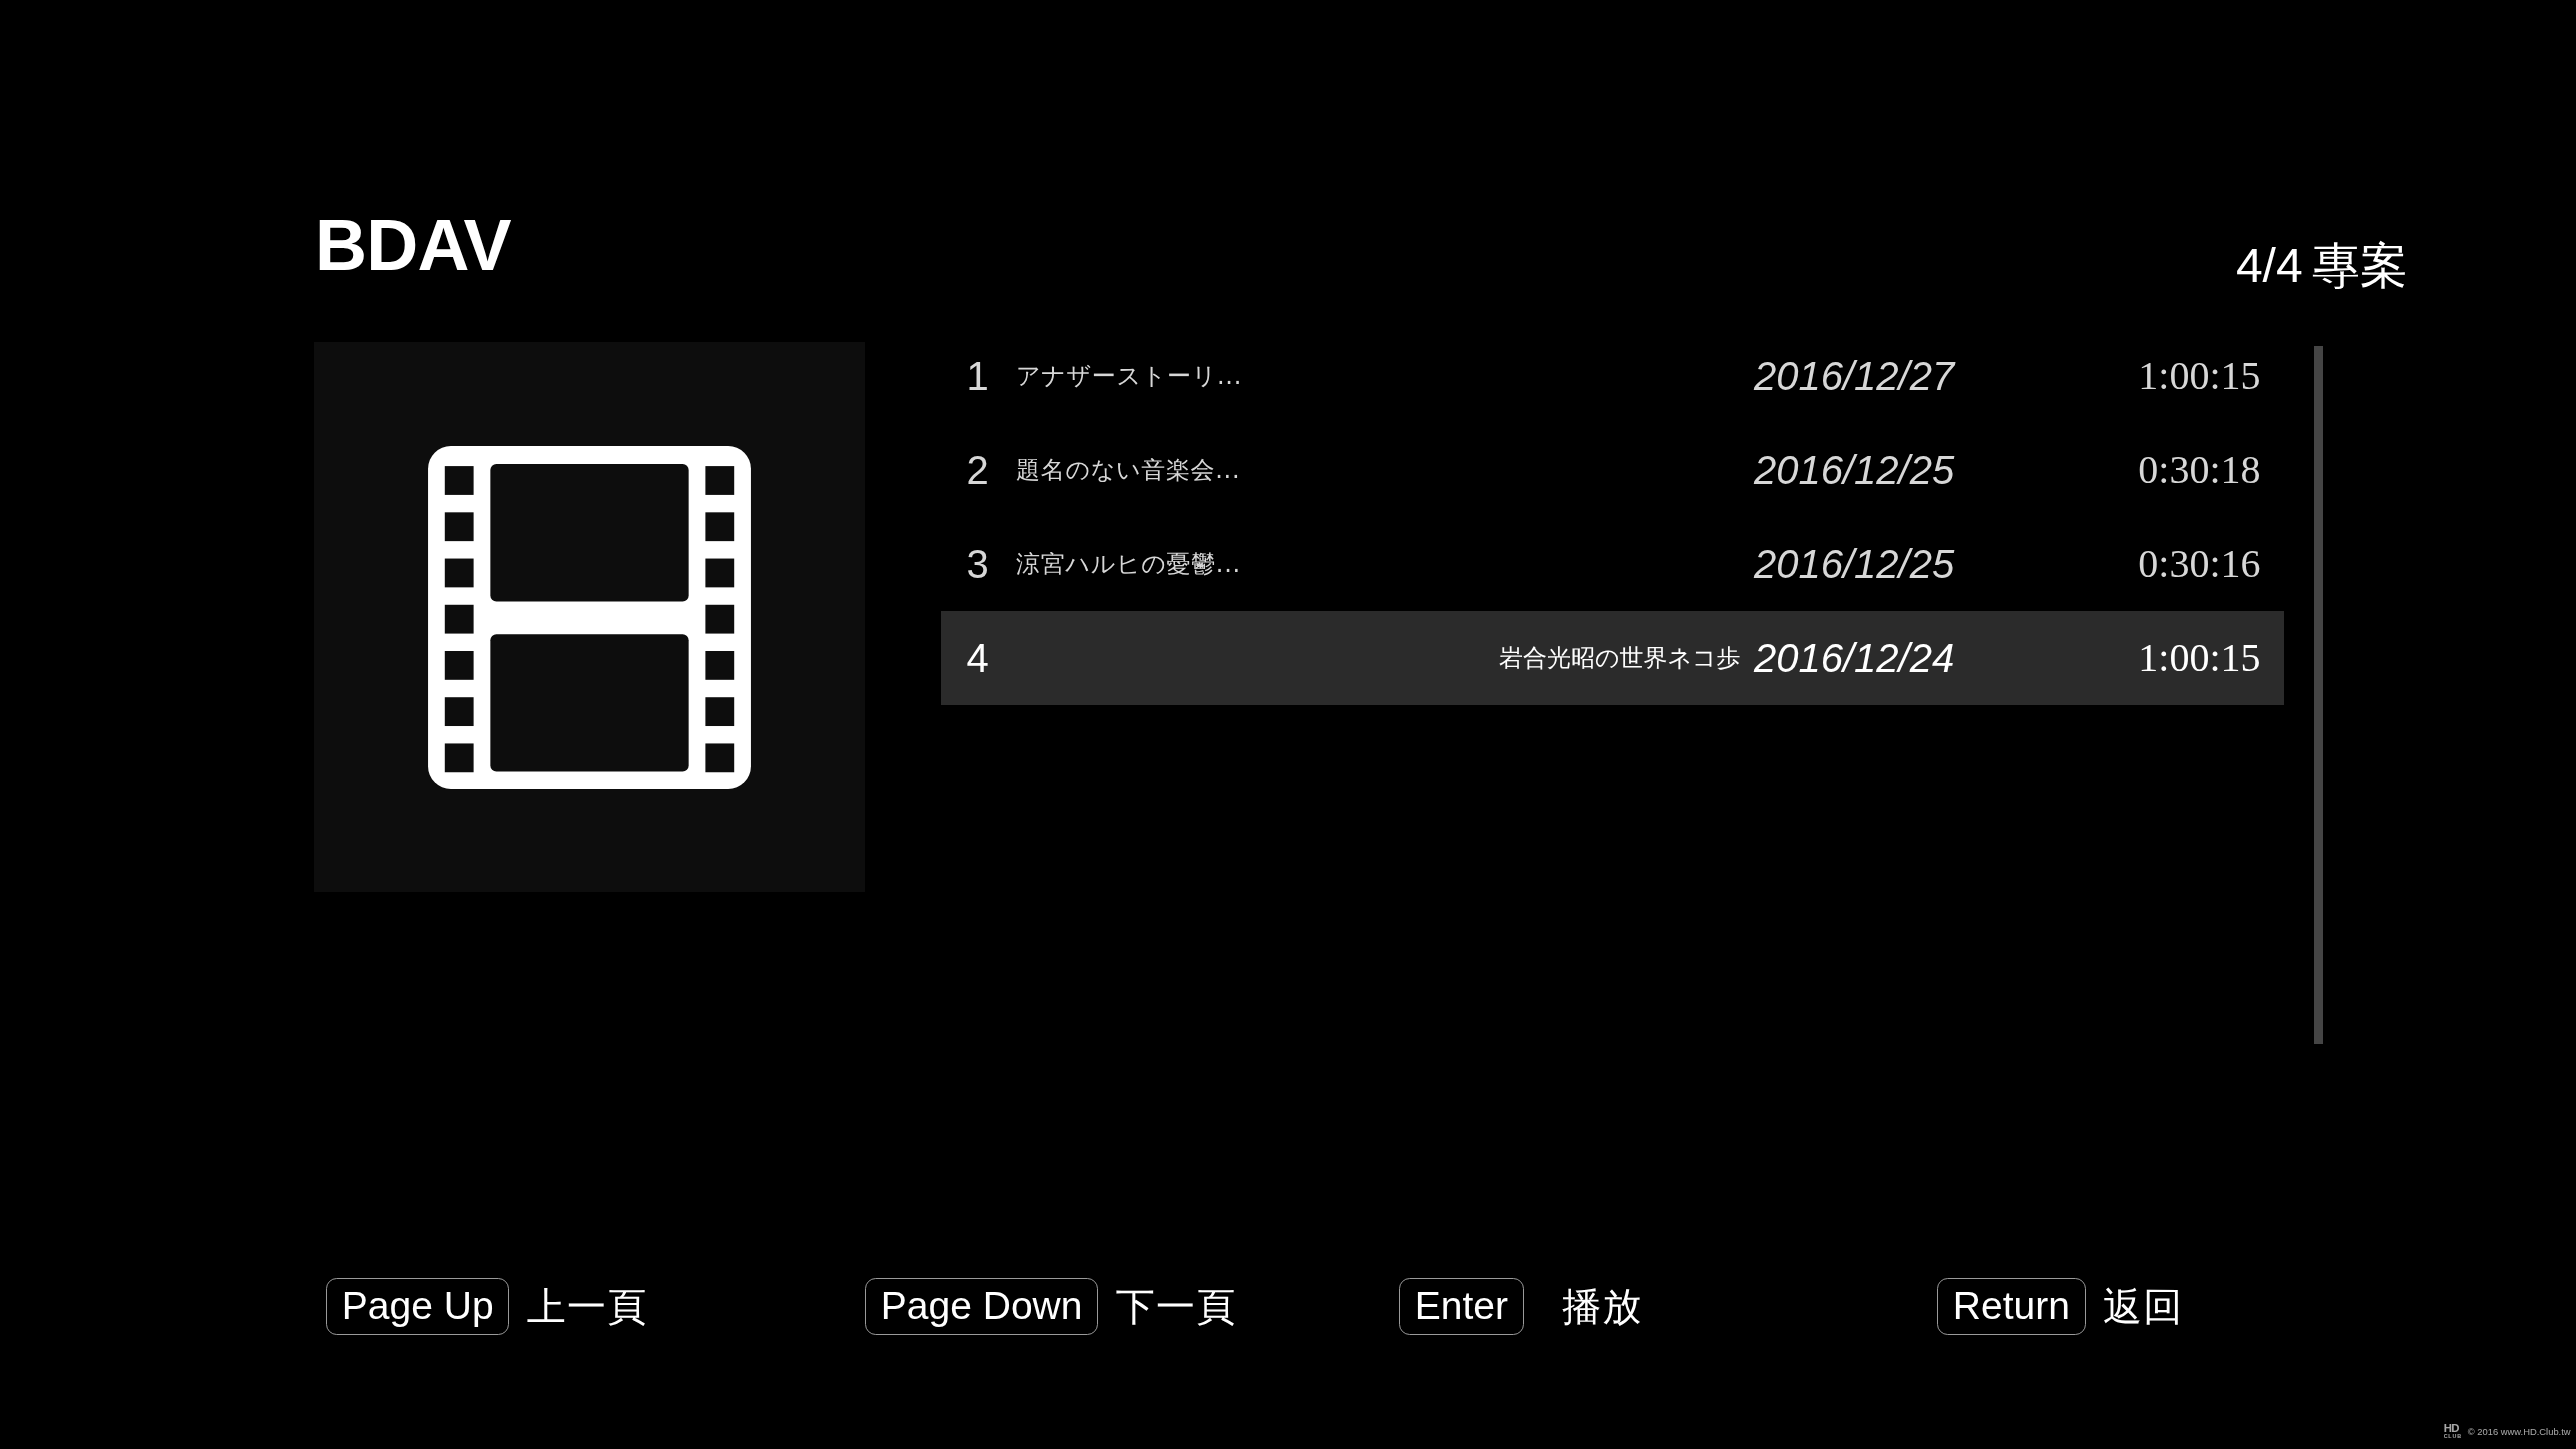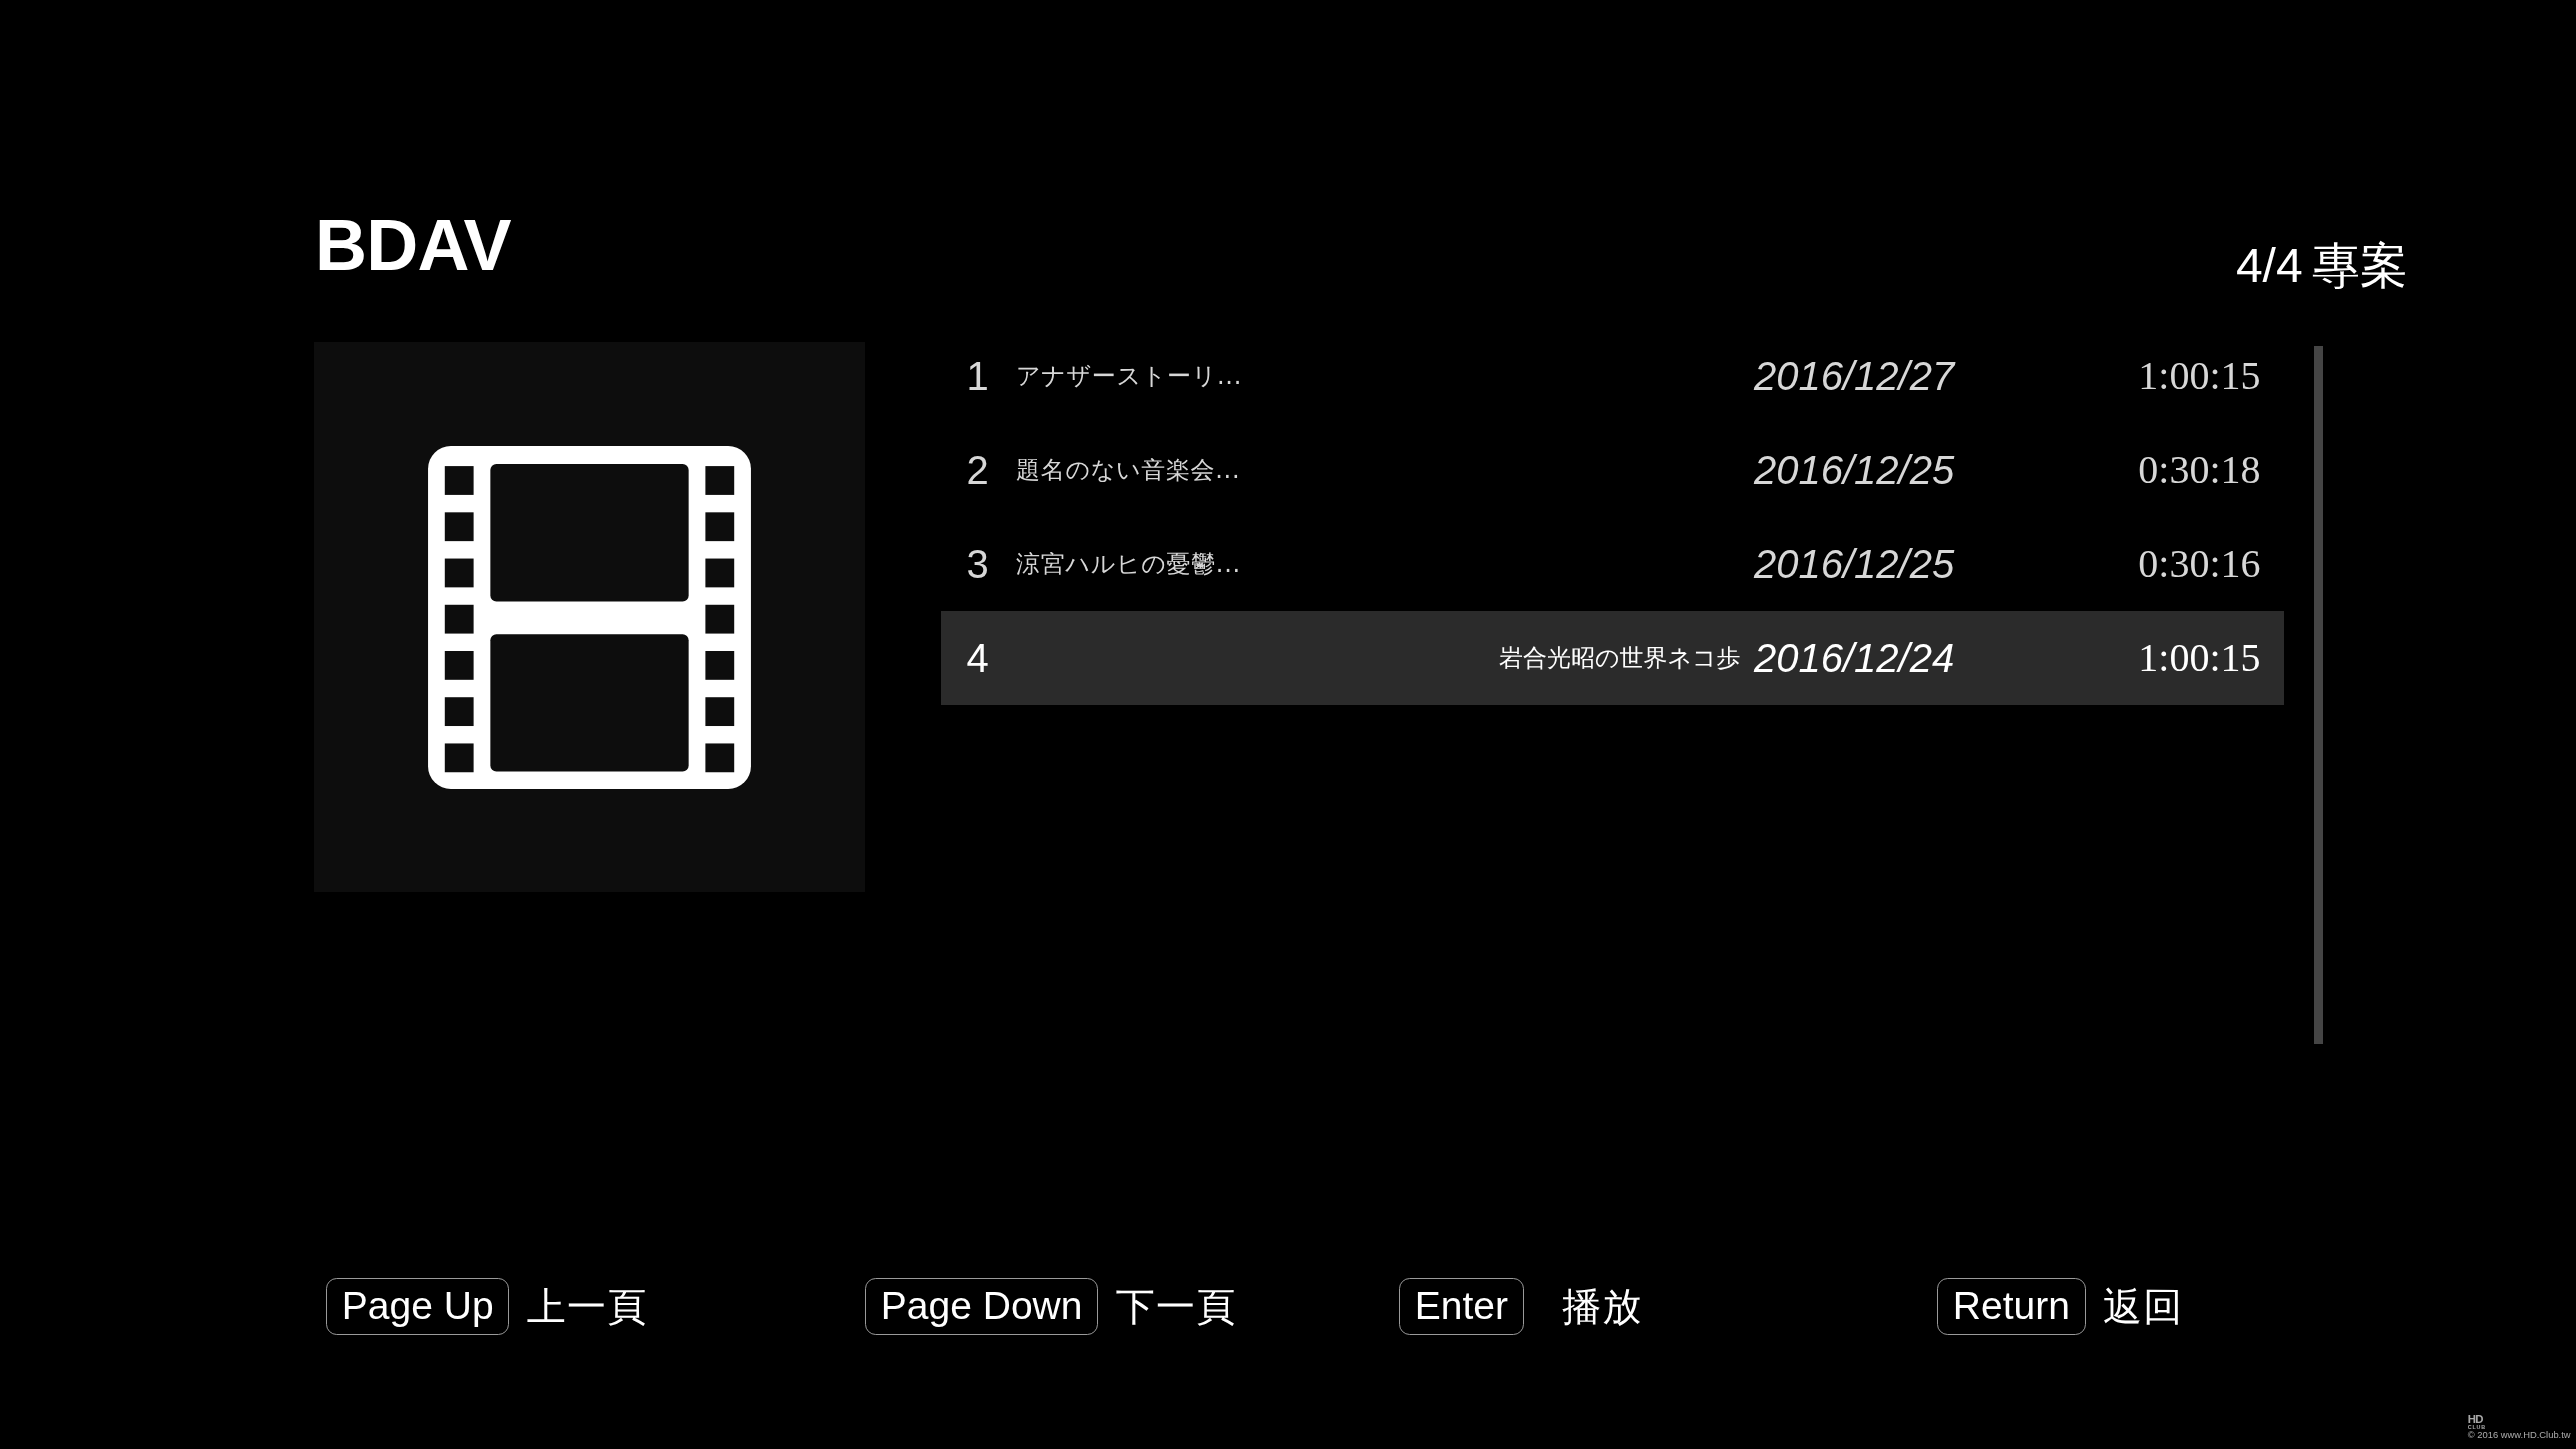--- a/index.html
+++ b/index.html
@@ -184,23 +184,22 @@
   .hint-pagedown { left: 865px; top: 0; }
   .hint-enter    { left: 1399px; top: 0; gap: 21px; }
   .hint-return   { left: 1937px; top: 0; }
 
   
   .watermark {
     position: absolute;
     right: 5.4px;
     bottom: 9.4px;
     display: flex;
-    align-items: flex-start;
+    align-items: center;
     opacity: 0.72;
-    flex-direction: column;
   }
   .wm-logo {
     display: flex;
     flex-direction: column;
     margin-right: 6px;
   }
   .wm-hd {
     font-size: 11.4px;
     font-weight: bold;
     line-height: 0.95;

